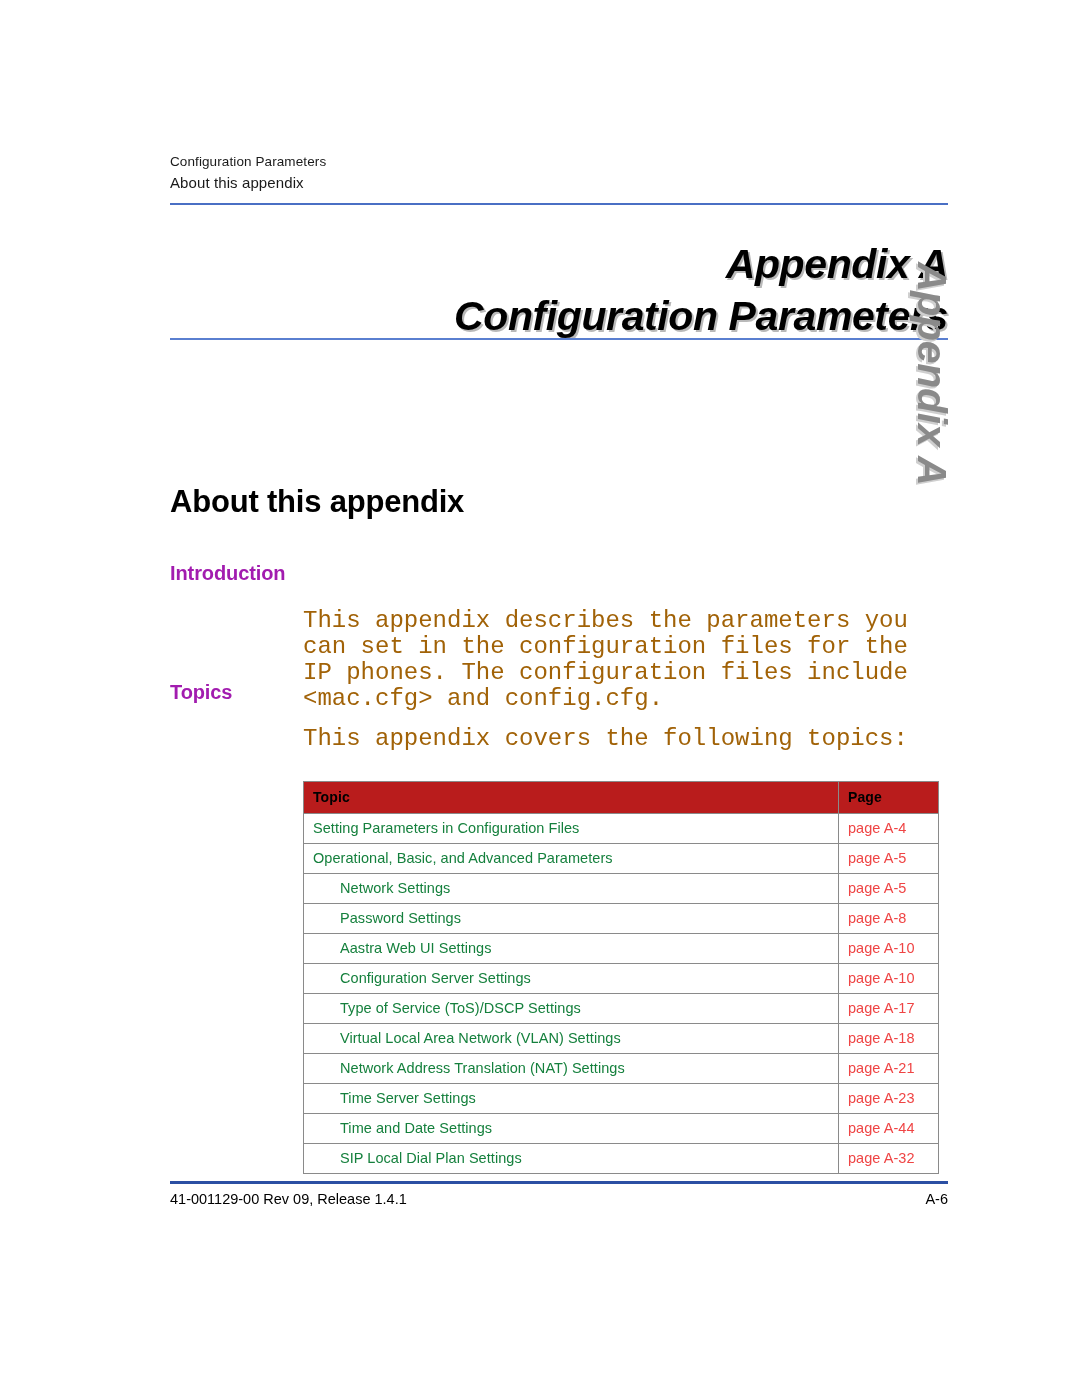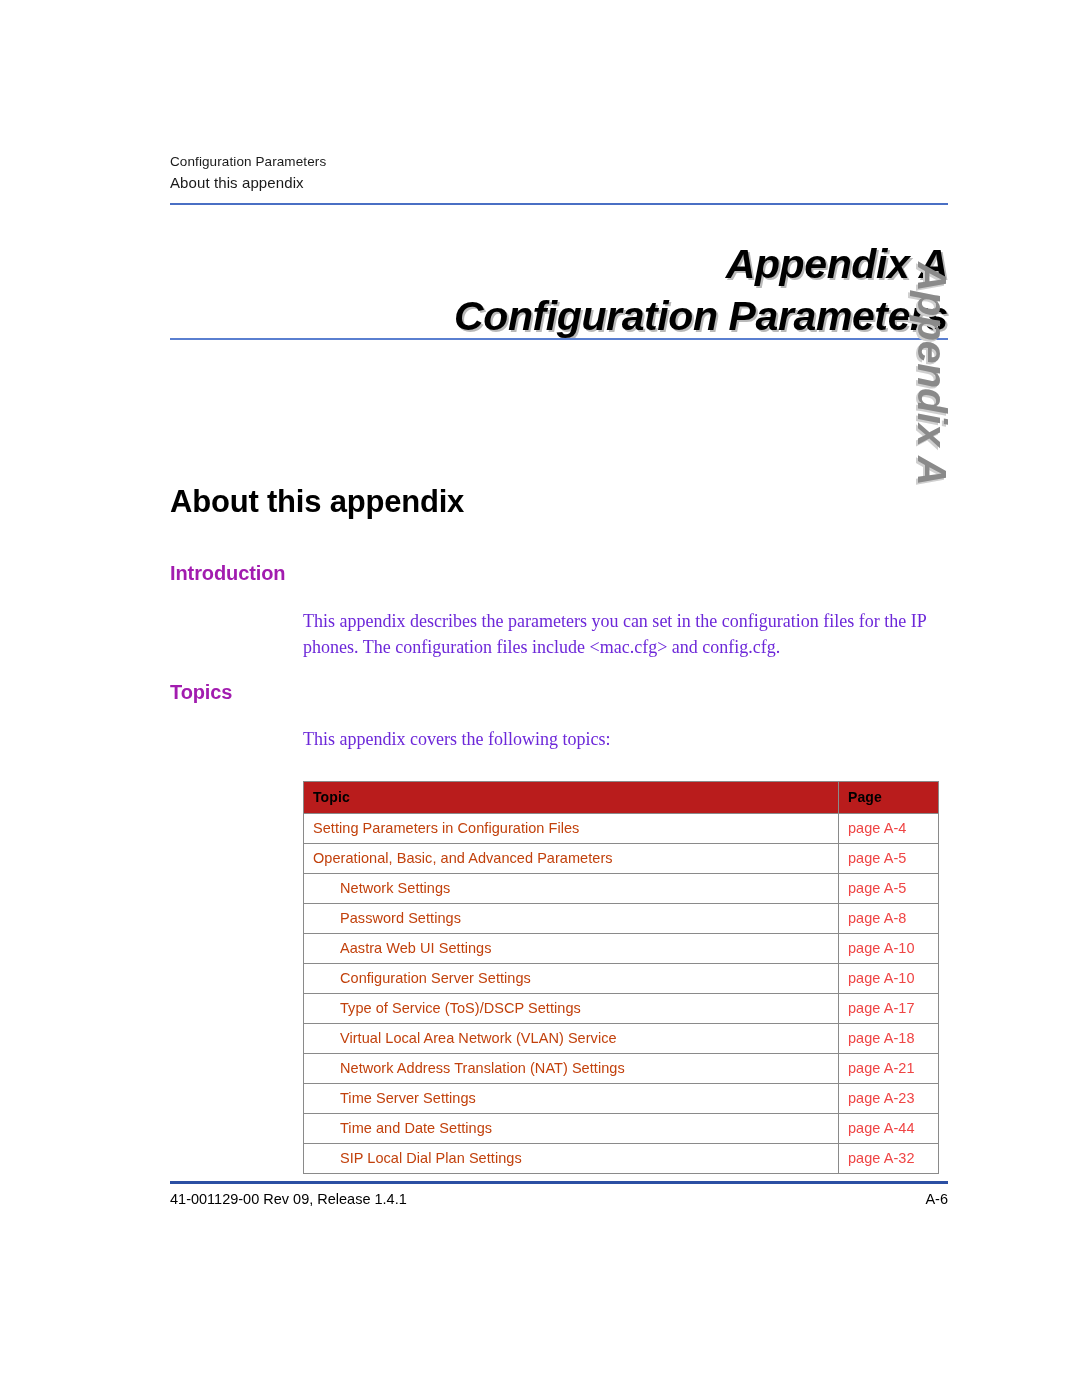--- a/index.html
+++ b/index.html
@@ -120,24 +120,24 @@
     letter-spacing: -0.1px;
     color: #a21caf;
   }
   .h2-intro { top: 561px; }
   .h2-topics { top: 680px; text-align: center; }
 
   
   .body-para {
     position: absolute;
     left: 285px;
-    font-family: Liberation Serif, serif;
-    font-size: 18px;
+    font-family: Liberation Mono, monospace;
+    font-size: 24px;
     line-height: 26px;
-    color: #6d28d9;
+    color: #a16207;
     width: 645px;
   }
   .para-intro { top: 608px; }
   .para-topics { top: 726px; }
 
   
   .topics-table {
     position: absolute;
     left: 285px;
     top: 781px;
@@ -158,21 +158,21 @@
     text-align: left;
     padding: 7px 9px 8px 9px;
     color: #000000;
     letter-spacing: 0.1px;
   }
   .topics-table td {
     border: 1px solid #8a8a8a;
     font-family: "Liberation Sans", sans-serif;
     font-size: 14.5px;
     padding: 6px 9px 7px 9px;
-    color: #c2410c;
+    color: #15803d;
     letter-spacing: 0.05px;
     height: 15px;
     vertical-align: middle;
   }
   .topics-table td.indent { padding-left: 36px; }
   .topics-table td.pagecol { color: #ef4444; }
 
   
   .rule-footer {
     position: absolute;
@@ -265,21 +265,21 @@
         </tr>
         <tr>
           <td class="indent">Configuration Server Settings</td>
           <td class="pagecol">page A-10</td>
         </tr>
         <tr>
           <td class="indent">Type of Service (ToS)/DSCP Settings</td>
           <td class="pagecol">page A-17</td>
         </tr>
         <tr>
-          <td class="indent">Virtual Local Area Network (VLAN) Service</td>
+          <td class="indent">Virtual Local Area Network (VLAN) Settings</td>
           <td class="pagecol">page A-18</td>
         </tr>
         <tr>
           <td class="indent">Network Address Translation (NAT) Settings</td>
           <td class="pagecol">page A-21</td>
         </tr>
         <tr>
           <td class="indent">Time Server Settings</td>
           <td class="pagecol">page A-23</td>
         </tr>

